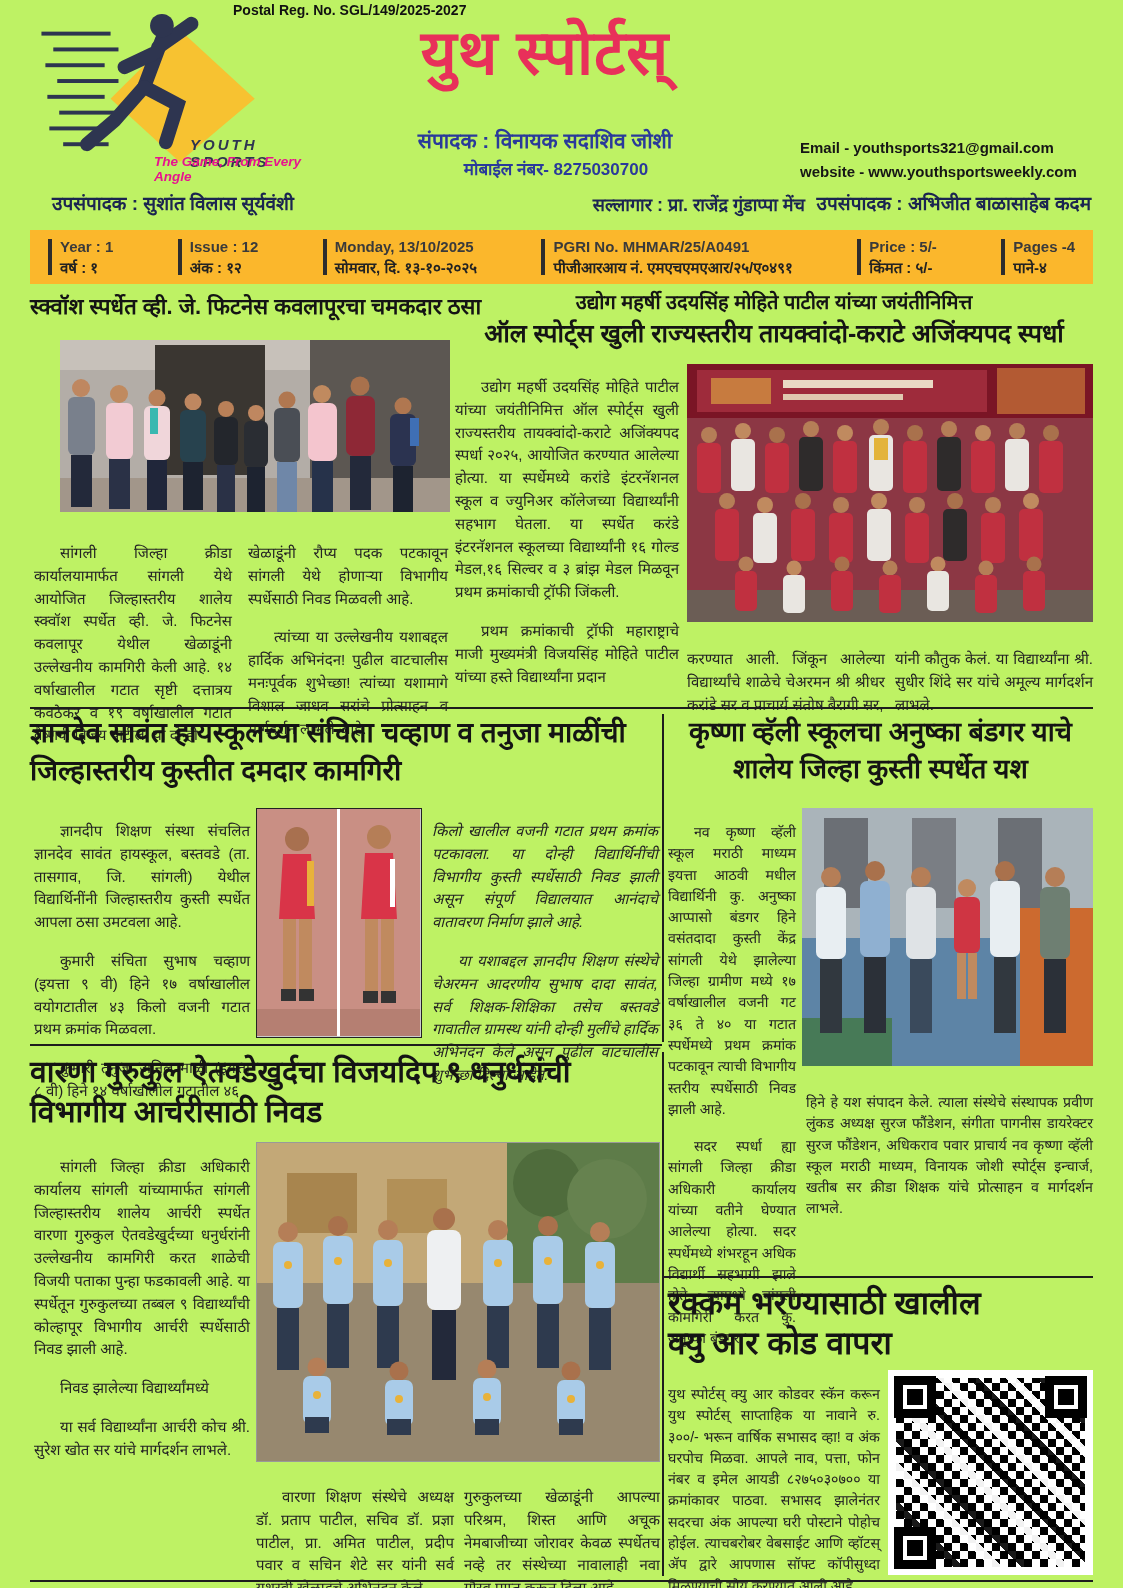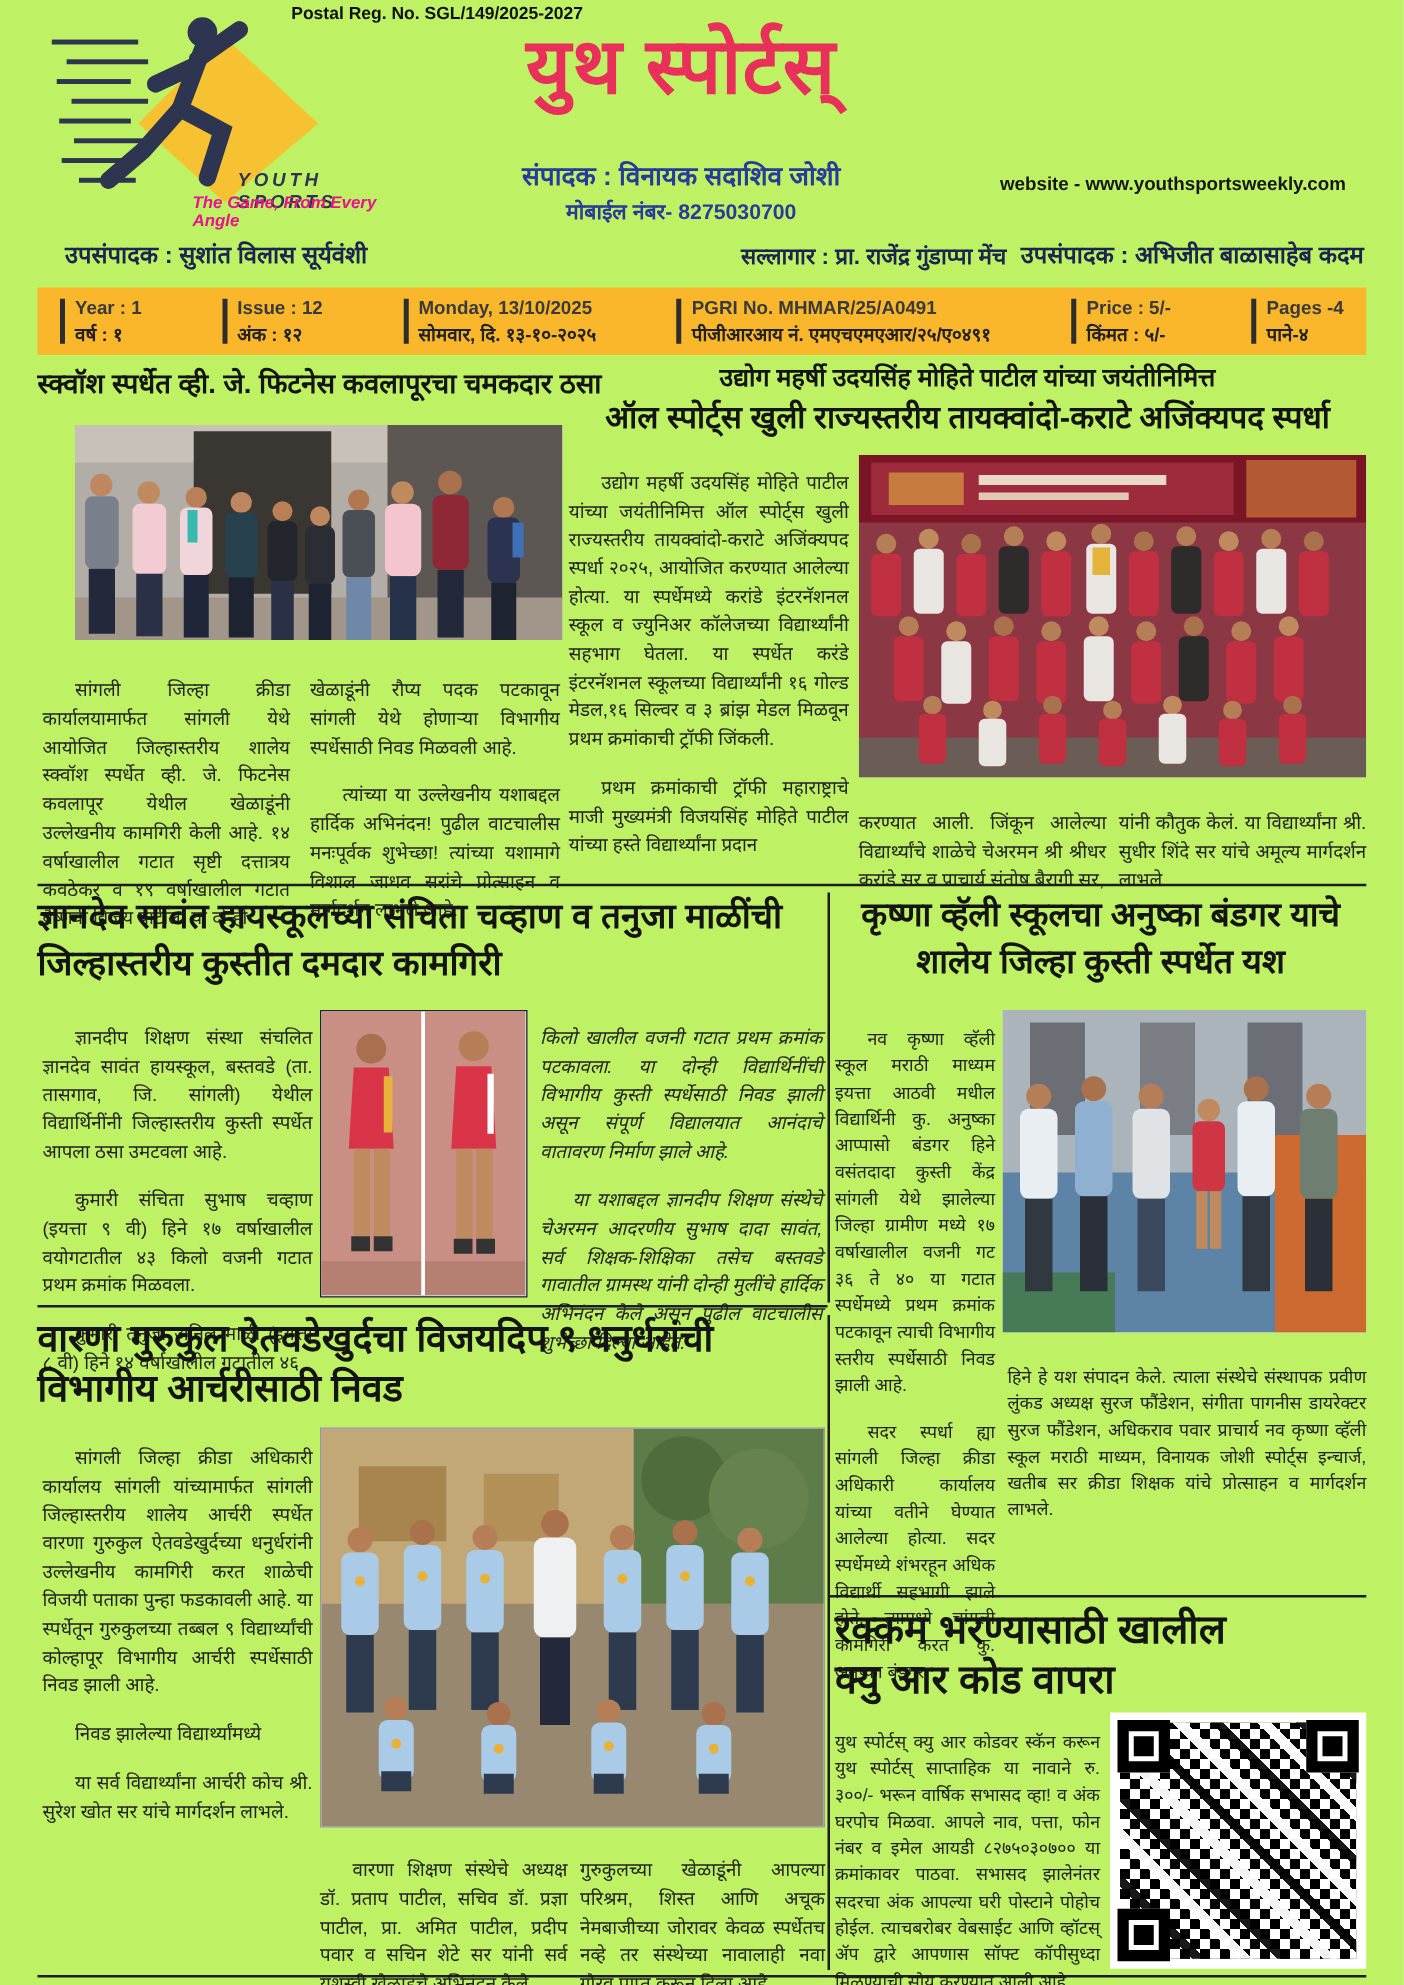--- a/index.html
+++ b/index.html
@@ -86,23 +86,24 @@
         <path d="M106,84 L76,118 L48,142"></path>
       </g>
       <circle cx="124" cy="22" r="12" fill="#2e3550"></circle>
     </svg>
     <div class="abs logo-name" style="left:152px;top:132px;font-style:italic;">YOUTH SPORTS</div>
     <div class="abs logo-tagline" style="left:116px;top:150px;">The Game, From Every Angle</div>
   </div>
 
   <div class="abs masthead-title" style="left:295px;top:8px;">युथ स्पोर्टस्</div>
   <div class="abs editor-line" style="left:295px;top:126px;">संपादक : विनायक सदाशिव जोशी</div>
-  <div class="abs mobile-line" style="left:295px;top:157px;">मोबाईल नंबर- 8275030700</div>
+  <div class="abs mobile-line" style="left:306px;top:157px;">मोबाईल नंबर- 8275030700</div>
 
   <div class="abs" style="left:800px;top:136px;width:300px;">
+    <div class="contact">Email - youthsports321@gmail.com</div>
     <div class="contact">website - www.youthsportsweekly.com</div>
   </div>
 
   <div class="abs subrow" style="left:52px;top:190px;">उपसंपादक : सुशांत विलास सूर्यवंशी</div>
   <div class="abs subrow center" style="left:295px;top:192px;">सल्लागार : प्रा. राजेंद्र गुंडाप्पा मेंच</div>
   <div class="abs subrow" style="right:32px;top:190px;position:absolute;">उपसंपादक : अभिजीत बाळासाहेब कदम</div>
 
   <div class="abs infobar">
     <div class="ib-cell">
       <div class="ib-bar"></div>

